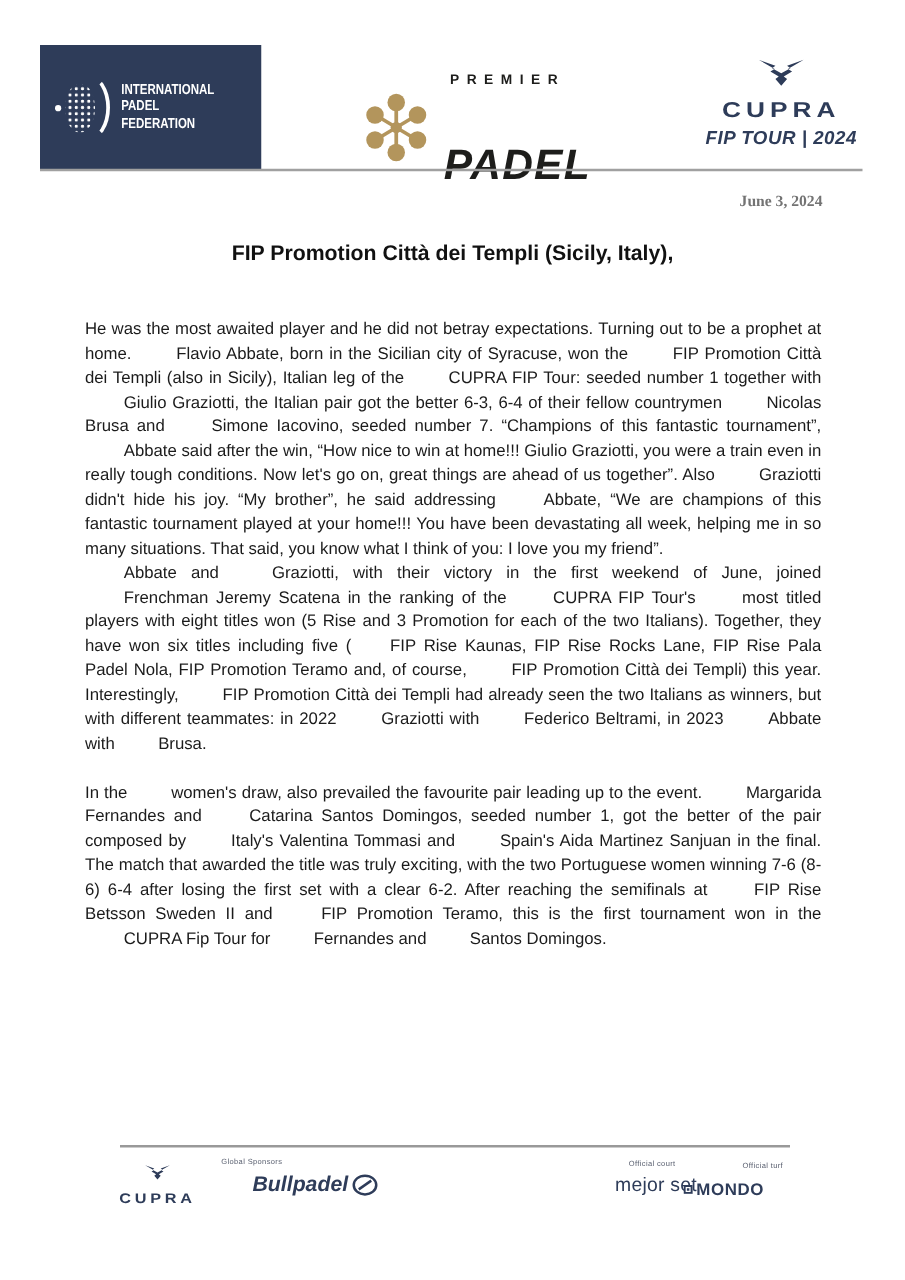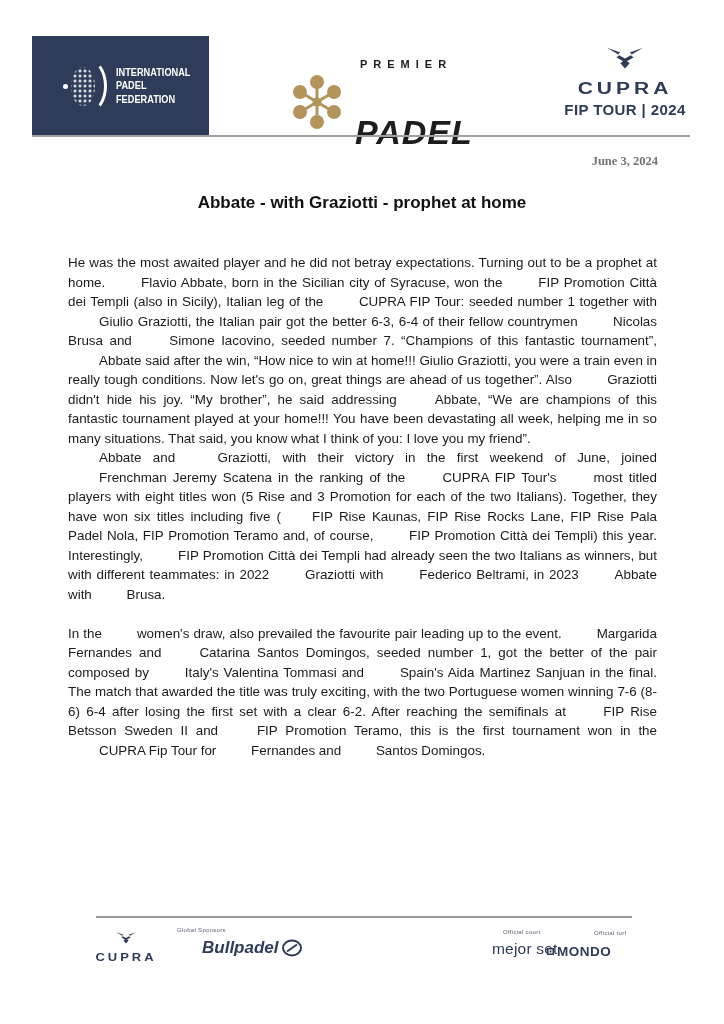--- a/index.html
+++ b/index.html
@@ -4,21 +4,21 @@
 <style>
   :root { --navy:#2e3c59; --gold:#b3955c; --ink:#1b1b1b; --rule:#a0a0a0; }
   * { box-sizing: border-box; }
   html,body { margin:0; padding:0; }
   body { width:724px; height:1024px; background:#ffffff; position:relative;
          font-family:"Liberation Sans", sans-serif; overflow:hidden; }
 
   
   .ipf-box { position:absolute; left:32px; top:36px; width:177px; height:100px;
              background:var(--navy); display:flex; align-items:center;
-             padding-left:12px; gap:9px;justify-content:flex-end; }
+             padding-left:12px; gap:9px; }
   .racket { position:relative; width:44px; height:54px; flex:0 0 auto; }
   .racket .ball { position:absolute; left:0; top:25px; width:5px; height:5px;
                   border-radius:50%; background:#fff; }
   .racket .dots { position:absolute; left:8px; top:8px; width:24px; height:39px;
                   border-radius:50%;
                   background-image:radial-gradient(circle,#fff 1.1px,transparent 1.5px);
                   background-size:5px 5px; background-position:1.5px 1.5px; }
   .racket .arc { position:absolute; right:0; top:0; width:36px; height:54px;
                  border:3.5px solid transparent; border-right-color:#fff;
                  border-radius:50%; }
@@ -26,21 +26,21 @@
               transform:scaleX(0.8); transform-origin:left center; white-space:nowrap; }
 
   .pp { position:absolute; left:288px; top:56px; display:flex; align-items:center; gap:9px; }
   .pp-text { display:flex; flex-direction:column;gap:44px; }
   .pp-premier { font-size:11px; font-weight:bold; letter-spacing:6px; color:#1d1d1b; margin:2px 0 2px 5px; }
   .pp-padel  { font-size:34px; font-weight:900; font-style:italic; color:#1d1d1b;
                line-height:32px; letter-spacing:1px; }
 
   .ct { position:absolute; left:556px; top:46px; width:138px; text-align:center; color:var(--navy); }
   .ct-name { font-size:21px; font-weight:bold; letter-spacing:4px; transform:scaleY(0.82); margin-top:1px; }
-  .ct-tour { font-size:15px; font-weight:bold; letter-spacing:0.4px; margin-top:1px; }
+  .ct-tour { font-size:15px; font-weight:bold; font-style:italic; letter-spacing:0.4px; margin-top:1px; }
 
   .header-rule { position:absolute; left:32px; top:135px; width:658px; height:2px; background:var(--rule); }
 
   
   .date-line { position:absolute; top:154px; left:0; width:658px; text-align:right;
                font-family:"Liberation Serif", serif; font-weight:bold; font-size:12.5px; color:#737373; }
   .title { position:absolute; top:191px; left:0; width:100%; text-align:center;
            font-size:17px; line-height:23px; font-weight:bold; color:#111; }
 
   
@@ -116,21 +116,21 @@
   </svg>
   <div class="ct-name">CUPRA</div>
   <div class="ct-tour">FIP TOUR | 2024</div>
 </div>
 
 <div class="header-rule"></div>
 
 <div class="date-line">June 3, 2024</div>
 
 <div class="title">
-  <div>Abbate - with Graziotti - prophet at home</div>
+  <div>FIP Promotion Città dei Templi (Sicily, Italy),</div>
 </div>
 
 <div class="article" id="article">
     <p><span>He was the most awaited player and he did not betray expectations. Turning out to be a prophet at home. </span><span class="b">Flavio Abbate</span><span>, born in the Sicilian city of Syracuse, won the </span><span class="b">FIP Promotion Città dei Templi (also in Sicily)</span><span>, Italian leg of the </span><span class="b">CUPRA FIP Tour</span><span>: seeded number 1 together with </span><span class="b">Giulio Graziotti</span><span>, the Italian pair got the better 6-3, 6-4 of their fellow countrymen </span><span class="b">Nicolas Brusa</span><span> and </span><span class="b">Simone Iacovino</span><span>, seeded number 7. “</span><span class="i">Champions of this fantastic tournament</span><span>”, </span><span class="b">Abbate</span><span> said after the win, “</span><span class="i">How nice to win at home!!! Giulio Graziotti, you were a train even in really tough conditions. Now let's go on, great things are ahead of us together</span><span>”. Also </span><span class="b">Graziotti</span><span> didn't hide his joy. “</span><span class="i">My brother</span><span>”, he said addressing </span><span class="b">Abbate</span><span>, “</span><span class="i">We are champions of this fantastic tournament played at your home!!! You have been devastating all week, helping me in so many situations. That said, you know what I think of you: I love you my friend</span><span>”.</span></p>
     <p><span class="b">Abbate</span><span> and </span><span class="b">Graziotti</span><span>, with their victory in the first weekend of June, joined </span><span class="b">Frenchman Jeremy Scatena</span><span> in the ranking of the </span><span class="b">CUPRA FIP Tour</span><span>'s </span><span class="b">most titled players</span><span> with eight titles won (5 Rise and 3 Promotion for each of the two Italians). Together, they have won six titles including five (</span><span class="b">FIP Rise Kaunas, FIP Rise Rocks Lane, FIP Rise Pala Padel Nola, FIP Promotion Teramo</span><span> and, of course, </span><span class="b">FIP Promotion Città dei Templi</span><span>) this year. Interestingly, </span><span class="b">FIP Promotion Città dei Templi</span><span> had already seen the two Italians as winners, but with different teammates: in 2022 </span><span class="b">Graziotti</span><span> with </span><span class="b">Federico Beltrami,</span><span> in 2023 </span><span class="b">Abbate</span><span> with </span><span class="b">Brusa</span><span>.</span></p>
     <p class="gap"><span>In the </span><span class="b">women's draw</span><span>, also prevailed the favourite pair leading up to the event. </span><span class="b">Margarida Fernandes</span><span> and </span><span class="b">Catarina Santos Domingos</span><span>, seeded number 1, got the better of the pair composed by </span><span class="b">Italy's Valentina Tommasi</span><span> and </span><span class="b">Spain's Aida Martinez Sanjuan</span><span> in the final. The match that awarded the title was truly exciting, with the two Portuguese women winning 7-6 (8-6) 6-4 after losing the first set with a clear 6-2. After reaching the semifinals at </span><span class="b">FIP Rise Betsson Sweden II</span><span> and </span><span class="b">FIP Promotion Teramo</span><span>, this is the first tournament won in the </span><span class="b">CUPRA Fip Tour</span><span> for </span><span class="b">Fernandes</span><span> and </span><span class="b">Santos Domingos</span><span>.</span></p>
   </div>
 
 <div class="footer-rule"></div>
 

